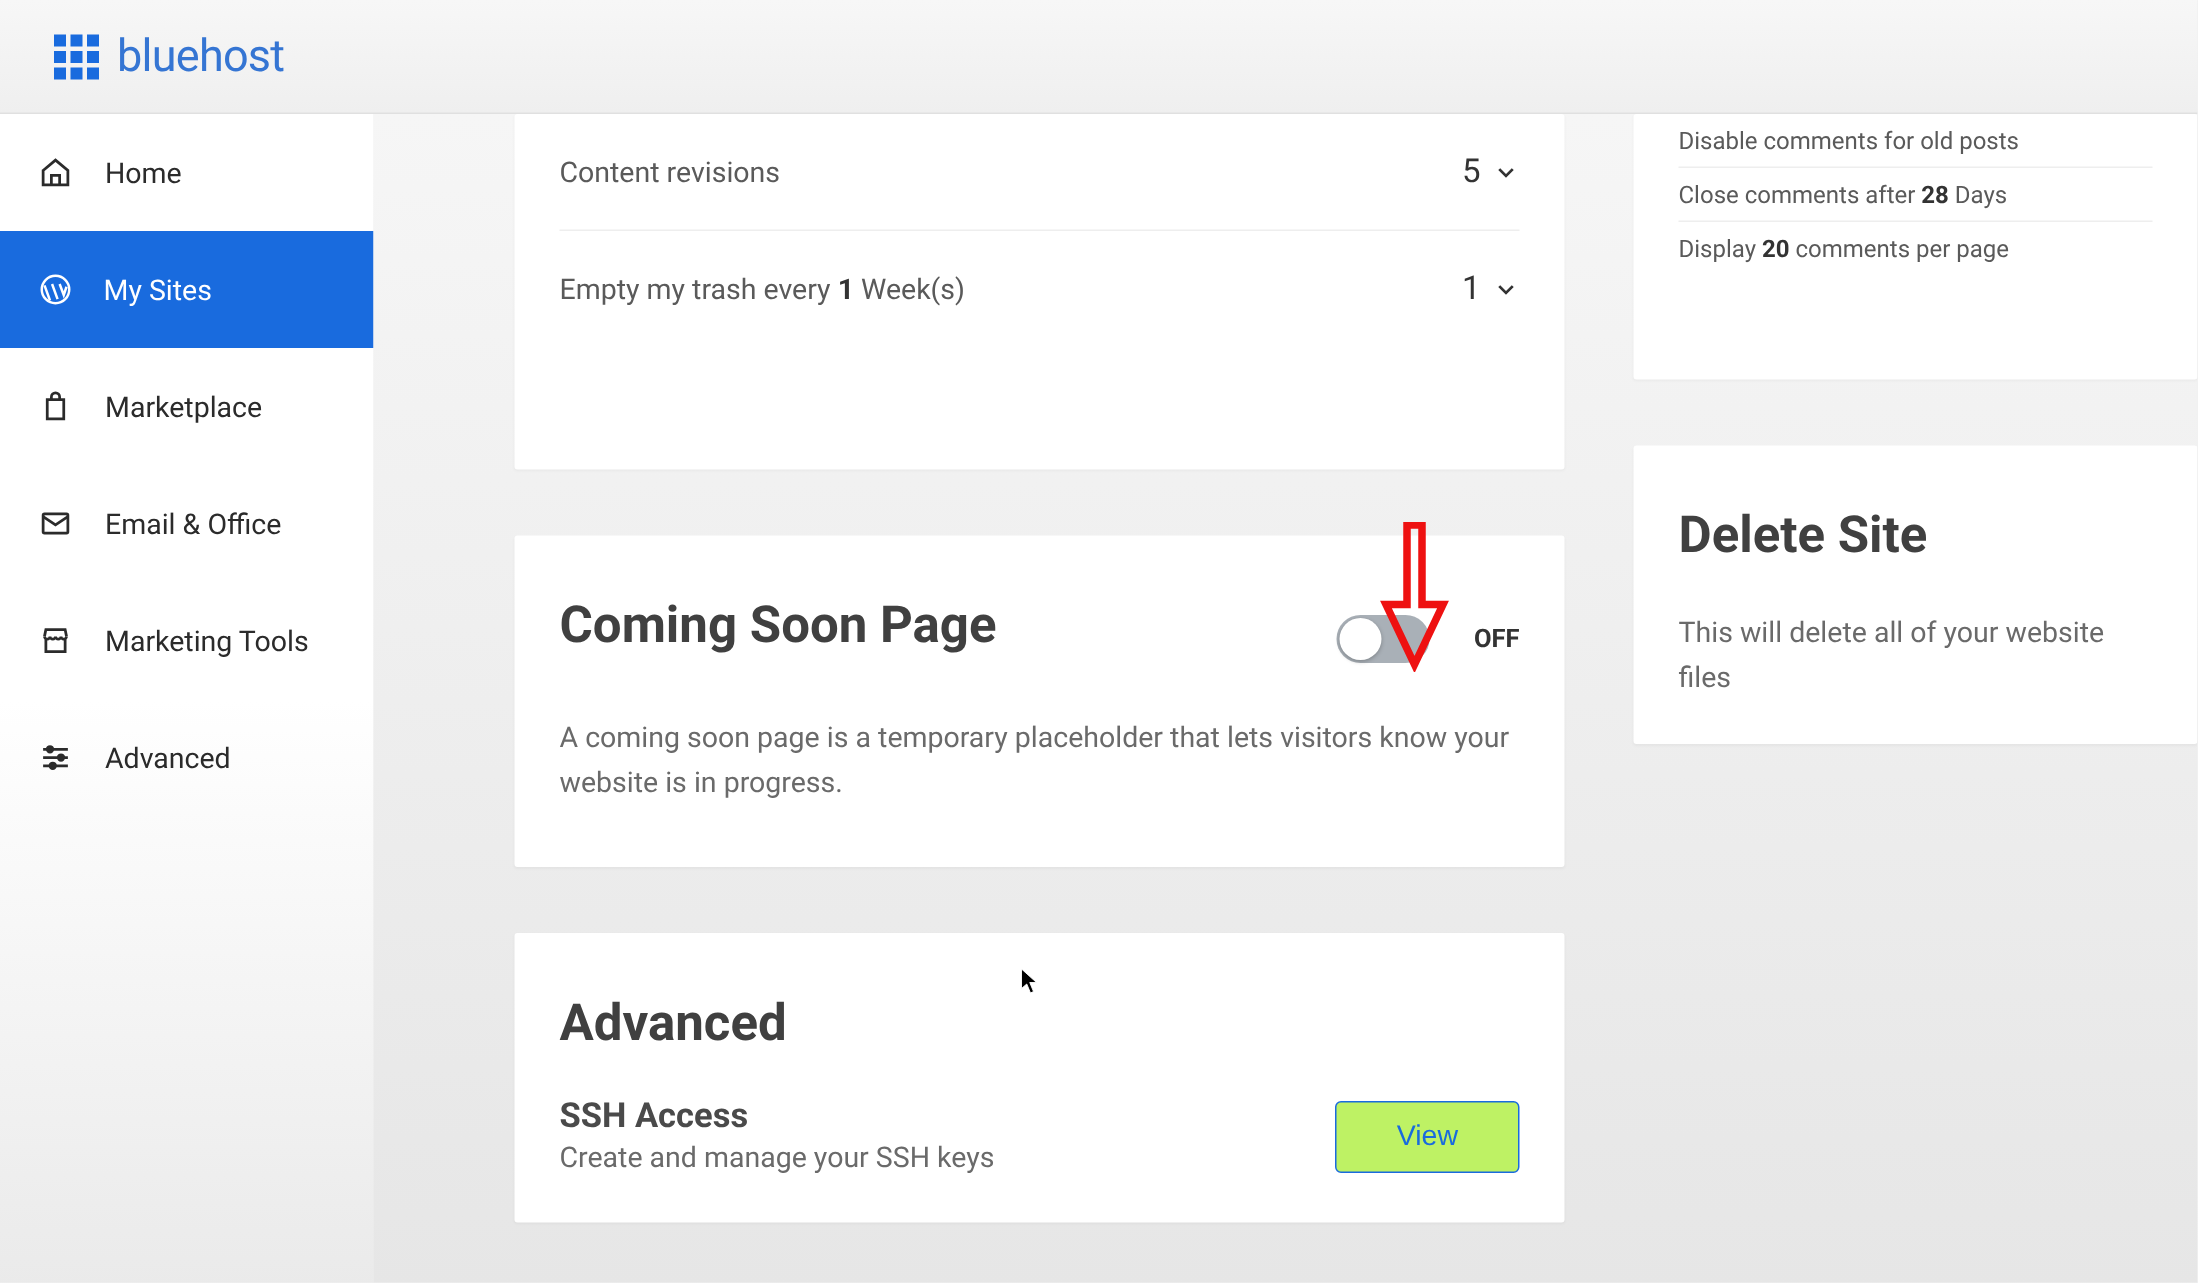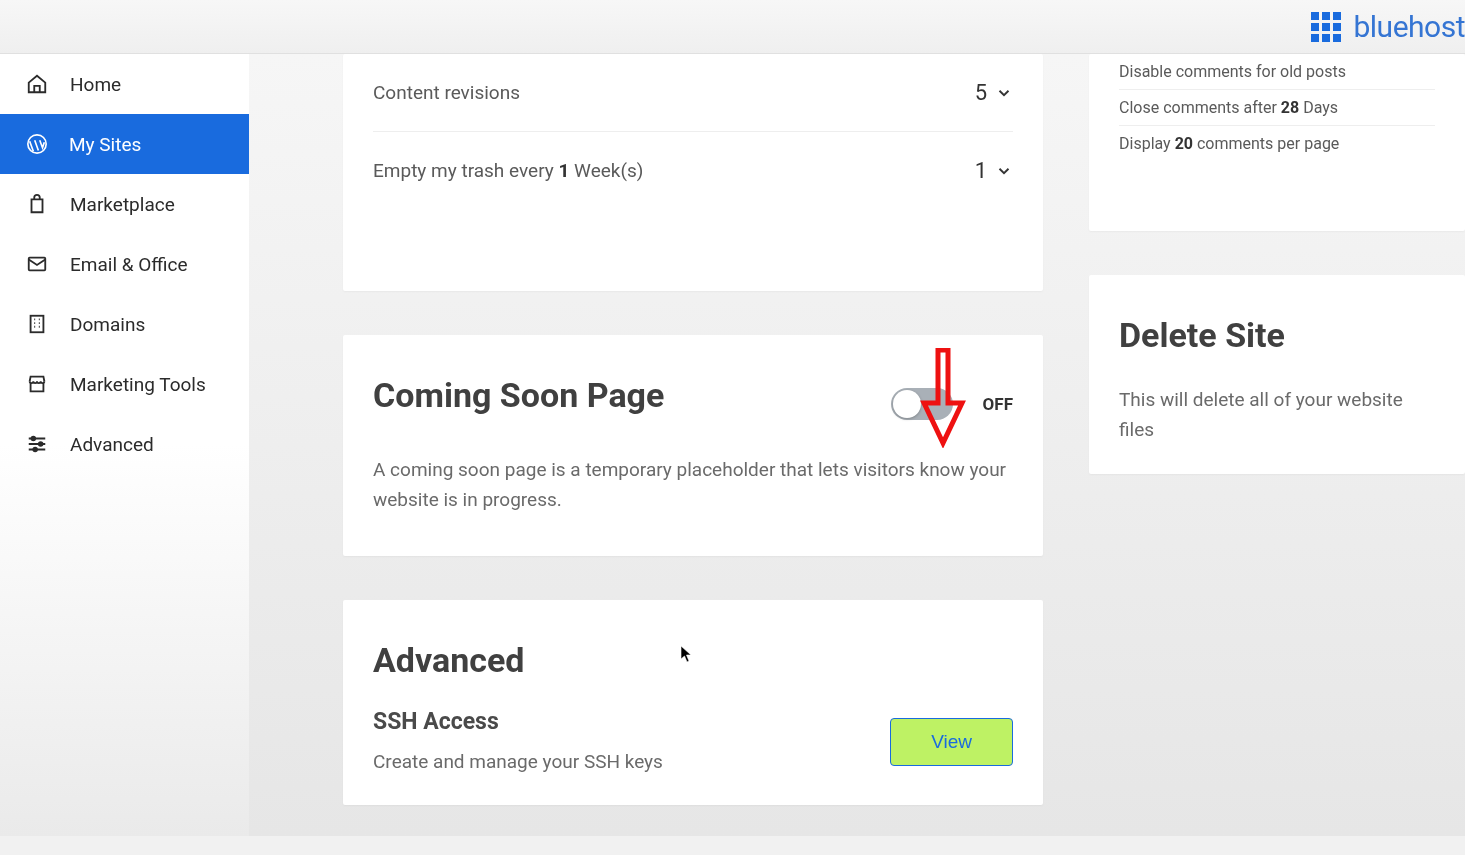--- a/index.html
+++ b/index.html
@@ -1,47 +1,47 @@
 <!DOCTYPE html>
 <html><head>
   <meta charset="utf-8">
   <style>
     * { margin: 0; padding: 0; box-sizing: border-box; }
     body { font-family: -apple-system, BlinkMacSystemFont, "Segoe UI", Roboto, Helvetica, Arial, sans-serif; background: #f1f1f1; color: #333; width: 1465px; height: 855px; overflow: hidden; position: relative; }
     
-    .header { height: 54px; background: linear-gradient(to bottom, #f7f7f7, #efefef); border-bottom: 1px solid #e0e0e0; display: flex; align-items: center; padding-left: 36px; justify-content: flex-end; }
+    .header { height: 76px; background: linear-gradient(to bottom, #f7f7f7, #efefef); border-bottom: 1px solid #e0e0e0; display: flex; align-items: center; padding-left: 36px; }
     .logo-wrap { display: flex; align-items: center; gap: 12px; }
     .logo-grid { display: grid; grid-template-columns: repeat(3, 8px); grid-template-rows: repeat(3, 8px); gap: 3px; }
     .logo-grid span { background: #196bde; display: block; }
     .logo-text { font-size: 30px; color: #3575d3; font-weight: 400; letter-spacing: -0.5px; }
     
     .main { display: flex; height: calc(855px - 73px); }
     
     .sidebar { width: 249px; background: linear-gradient(to bottom, #fff 0%, #fff 50%, #eaeaea 100%); }
-    .side-item { display: flex; align-items: center; gap: 22px; padding: 0 26px; height: 60px; cursor: pointer; color: #2b2b2b; font-size: 19px; }
+    .side-item { display: flex; align-items: center; gap: 22px; padding: 0 26px; height: 78px; cursor: pointer; color: #2b2b2b; font-size: 19px; }
     .side-item.active { background: #196bde; color: #fff; gap: 21px; }
     .side-icon { width: 22px; height: 22px; display: flex; align-items: center; justify-content: center; }
     .side-icon svg { width: 22px; height: 22px; }
     
     .content { flex: 1; padding: 0 0 0 94px; display: flex; gap: 46px; overflow: hidden; background: linear-gradient(to bottom, #f6f6f6 0%, #e6e6e6 100%); }
     .col-left { width: 700px; display: flex; flex-direction: column; }
     .col-right { flex: 1; display: flex; flex-direction: column; }
     
     .card { background: #fff; border-radius: 2px; box-shadow: 0 1px 2px rgba(0,0,0,0.04); padding: 28px 30px; margin-bottom: 44px; }
     .card.first-left { padding-top: 0; }
     
     .row { display: flex; align-items: center; justify-content: space-between; padding: 26px 0; border-bottom: 1px solid #eee; }
     .row:last-child { border-bottom: none; }
     .row-label { font-size: 19px; color: #5a5a5a; }
     .row-label b { font-weight: 700; color: #333; }
     .row-value { font-size: 22px; color: #333; display: flex; align-items: center; gap: 8px; }
     .chev { width: 18px; height: 18px; }
     
     .card-title { font-size: 34px; font-weight: 700; color: #404040; margin-bottom: 18px; }
-    .card-subtitle { font-size: 23px; font-weight: 700; color: #4a4a4a; margin-bottom: 12px; }
+    .card-subtitle { font-size: 23px; font-weight: 700; color: #4a4a4a; margin-bottom: 0; }
     .card-desc { font-size: 19px; color: #6a6a6a; line-height: 1.6; }
     
     .title-row { display: flex; align-items: center; justify-content: space-between; margin-bottom: 22px; }
     
     .toggle-wrap { display: flex; align-items: center; gap: 30px; }
     .toggle { width: 62px; height: 32px; background: #a9b0b7; border-radius: 16px; position: relative; cursor: pointer; }
     .toggle-knob { position: absolute; width: 28px; height: 28px; background: #fff; border-radius: 50%; top: 2px; left: 2px; box-shadow: 0 1px 3px rgba(0,0,0,0.25); }
     .toggle-label { font-size: 17px; font-weight: 700; color: #333; }
     
     .right-row { padding: 8px 0; border-bottom: 1px solid #eee; font-size: 16px; color: #5a5a5a; }
@@ -110,29 +110,20 @@
       <span>Marketplace</span>
     </div>
     <div class="side-item">
       <span class="side-icon">
         <svg viewBox="0 0 24 24" fill="none" stroke="currentColor" stroke-width="2">
             <rect x="3" y="5" width="18" height="14" rx="1"></rect>
             <path d="M3 7l9 6 9-6"></path>
           </svg>
       </span>
       <span>Email &amp; Office</span>
-    </div>
-    <div class="side-item">
-      <span class="side-icon">
-        <svg viewBox="0 0 24 24" fill="none" stroke="currentColor" stroke-width="2">
-            <rect x="5" y="3" width="14" height="18"></rect>
-            <path d="M9 7h1M14 7h1M9 11h1M14 11h1M9 15h1M14 15h1"></path>
-          </svg>
-      </span>
-      <span>Domains</span>
     </div>
     <div class="side-item">
       <span class="side-icon">
         <svg viewBox="0 0 24 24" fill="none" stroke="currentColor" stroke-width="2">
             <path d="M4 9l1-5h14l1 5"></path>
             <path d="M4 9a2 2 0 004 0 2 2 0 004 0 2 2 0 004 0 2 2 0 004 0"></path>
             <path d="M5 11v9h14v-9"></path>
           </svg>
       </span>
       <span>Marketing Tools</span>

